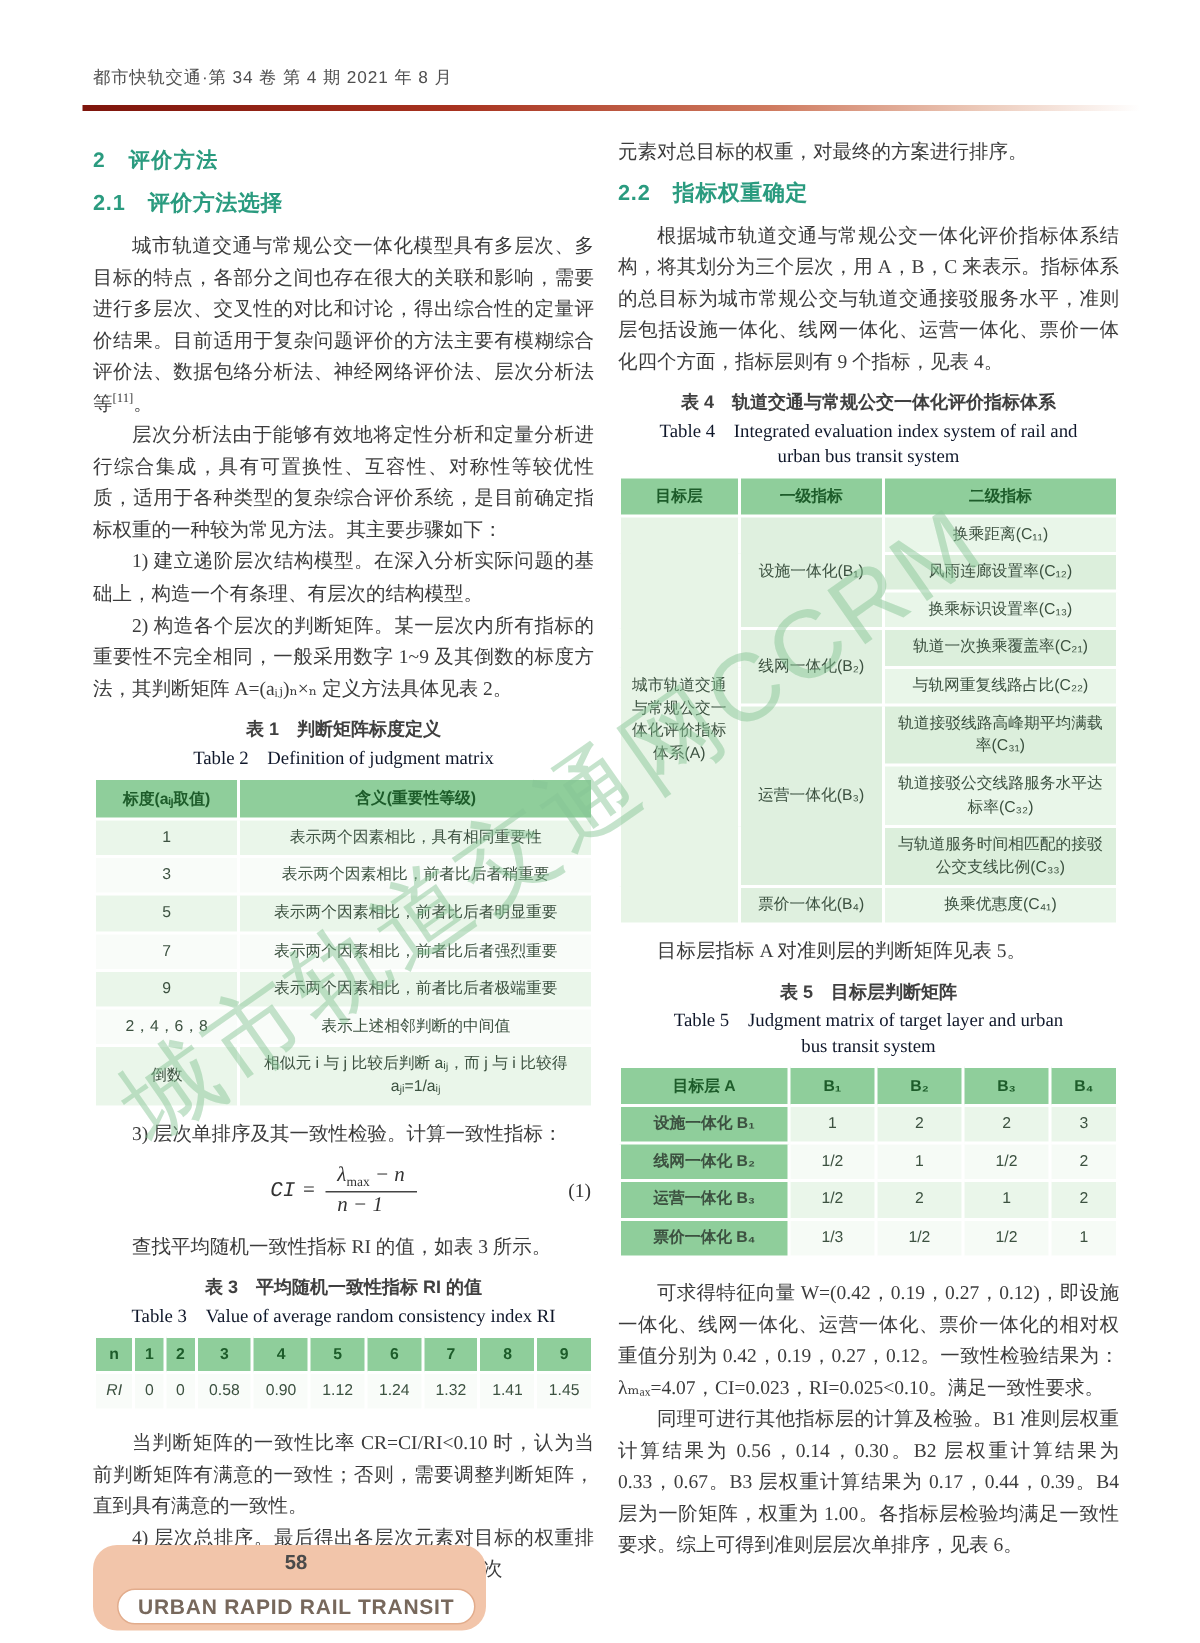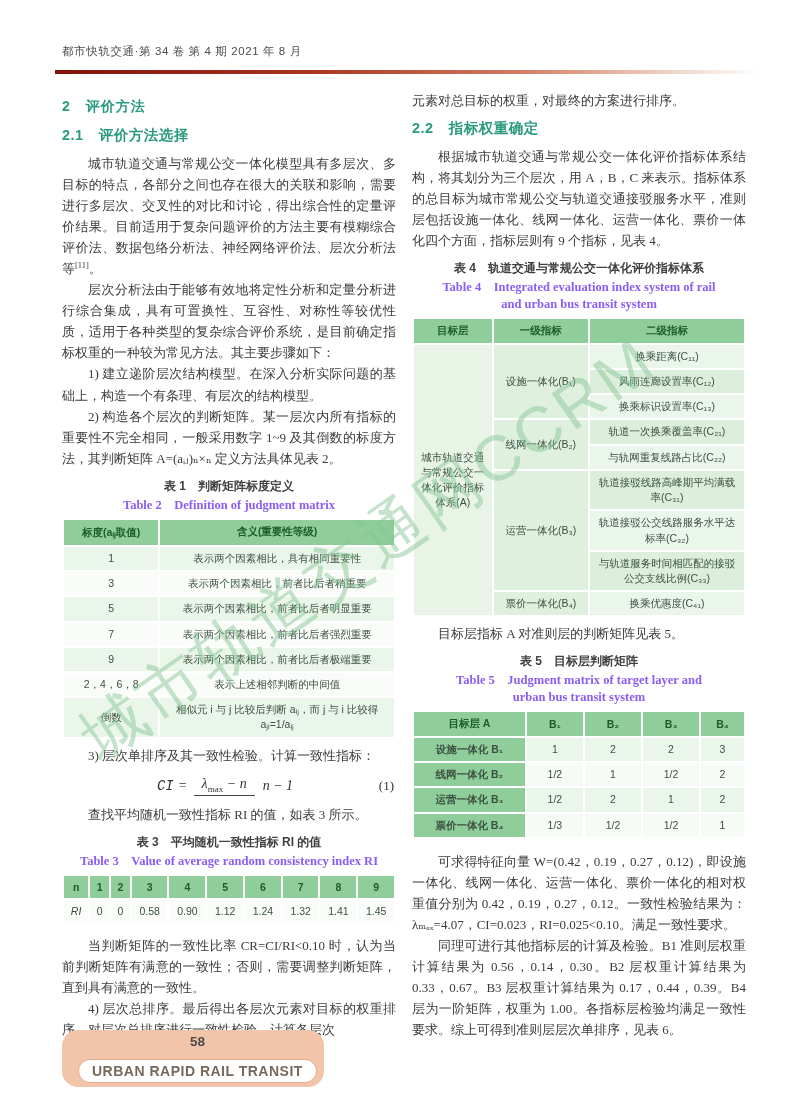--- a/index.html
+++ b/index.html
@@ -37,21 +37,21 @@
     margin:0;font-size:13px;line-height:1.62;text-align:justify;
     color:#3b3b3b;
   }
   p.indent{text-indent:2em;}
   sup{font-size:8.5px;}
   .cap-zh{
     text-align:center;font-weight:bold;font-size:12px;color:#404040;
     font-family:"Liberation Sans",sans-serif;margin:9px 0 2px 0;
   }
   .cap-en{
-    text-align:center;font-weight:bold;font-size:12.5px;color:#8b5cf6;
+    text-align:center;font-weight:normal;font-size:12.5px;color:#0f172a;
     font-family:"Liberation Serif",serif;margin:0 auto 5px auto;line-height:1.3;
   }
   .cap-en.narrow{max-width:280px;}
   table.tbl{
     width:100%;border-collapse:collapse;
     font-family:"Liberation Sans",sans-serif;
     margin-bottom:6px;
   }
   table.tbl th{
     background:#8fce9b;color:#1d5c2a;font-weight:bold;
@@ -73,21 +73,21 @@
   td.t5-label{background:#8fce9b;color:#1d5c2a;font-weight:bold;}
   td.t5-val-a{background:#eaf6ea;}
   td.t5-val-b{background:#f6fbf6;}
   th.t5-colhead{background:#8fce9b;}
   th.t5-colhead-val{background:#dff0df;color:#2c5c35;}
   .formula{
     position:relative;display:flex;align-items:center;justify-content:center;
     margin:10px 0 8px 0;font-size:14px;color:#333;
   }
   .formula .fvar{font-style:italic;font-family:Liberation Mono, monospace;}
-  .frac{display:inline-flex;align-items:center;margin-left:7px;}
+  .frac{display:inline-flex;flex-direction:column;align-items:flex-start;margin-left:7px;}
   .frac .num{padding:0 8px 1px 8px;border-bottom:1.2px solid #444;font-style:italic;}
   .frac .den{padding:1px 8px 0 8px;font-style:italic;}
   .frac sub{font-size:9px;font-style:normal;}
   .eq-tag{position:absolute;right:2px;top:50%;transform:translateY(-50%);font-style:normal;font-size:13px;color:#333;}
   .watermark{
     position:absolute;left:88px;top:702px;
     transform:rotate(-35deg);transform-origin:0 50%;
     font-family:"Liberation Sans",sans-serif;
     font-size:64px;font-weight:400;white-space:nowrap;
     color:rgba(134,196,148,0.48);

